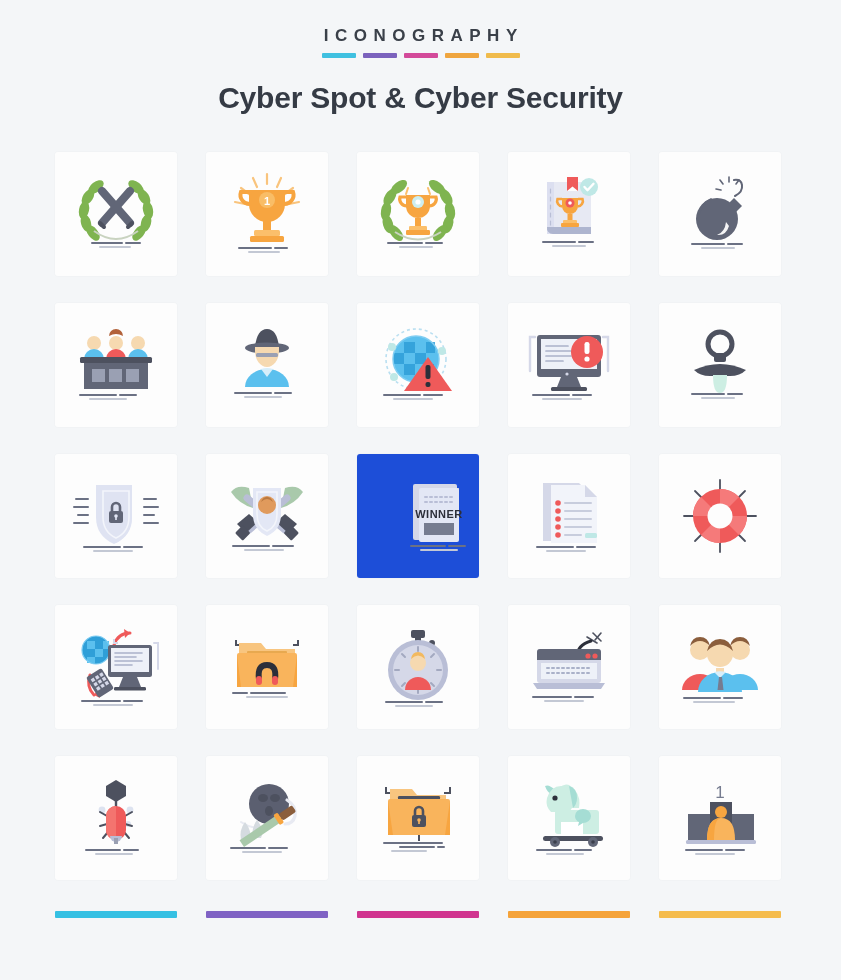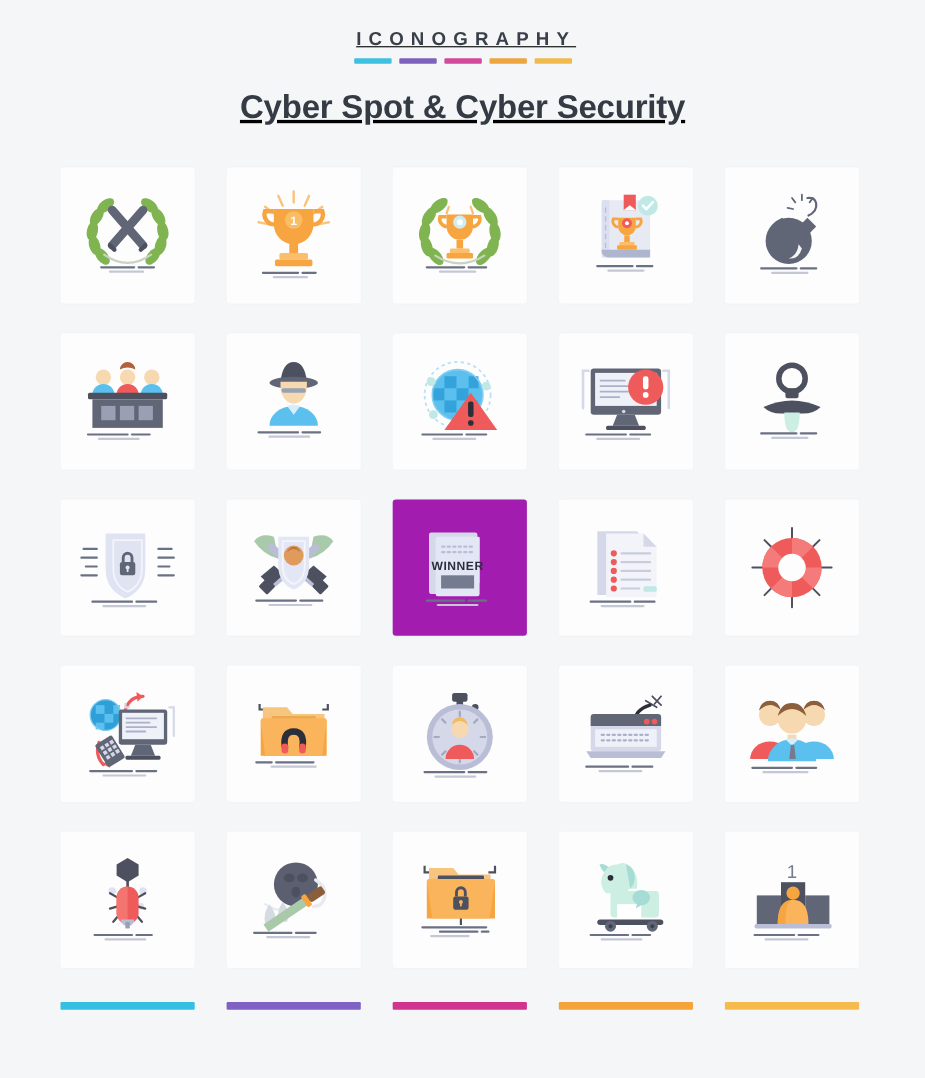--- a/index.html
+++ b/index.html
@@ -2,21 +2,21 @@
 <html><head>
 <meta charset="utf-8">
 <style>
   html,body{margin:0;padding:0;}
   body{
     width:841px;height:980px;
     background:#f4f6f8;
     font-family:"Liberation Sans", sans-serif;
     overflow:hidden;
   }
-  .page{position:relative;width:841px;height:980px;text-decoration:underline;}
+  .page{position:relative;width:841px;height:980px;}
 
   
   .header{padding-top:26px;text-align:center;}
   .kicker{
     font-size:17px;font-weight:bold;color:#3a4049;
     letter-spacing:6.5px;text-indent:6.5px;
     font-family:"Liberation Sans", sans-serif;
   }
   .dashes{
     display:flex;justify-content:center;gap:7px;margin-top:7px;
@@ -370,21 +370,21 @@
         <circle cx="44" cy="29" r="9" fill="#e09a5c"></circle>
         <path d="M38 26 q6 -6 12 0 q-2 -5 -6 -5 q-4 0 -6 5 z" fill="#b97840"></path>
         <g stroke="#6b7184" stroke-width="2" stroke-linecap="round">
           <line x1="10" y1="70" x2="46" y2="70"></line>
           <line x1="50" y1="70" x2="70" y2="70"></line>
         </g>
         <line x1="22" y1="74" x2="60" y2="74" stroke="#c3c8d4" stroke-width="2" stroke-linecap="round"></line>
       </svg>
     </div>
 
-    <div class="cell" style="background: #a21caf;">
+    <div class="cell" style="background: #1d4ed8; justify-content: flex-end;">
       <svg width="76" height="84" viewBox="0 0 76 84">
         <rect x="10" y="10" width="44" height="56" rx="2" fill="#d5d8e8"></rect>
         <rect x="52" y="14" width="4" height="42" fill="#b9bed6"></rect>
         <rect x="16" y="14" width="40" height="54" rx="2" fill="#e3e7f5"></rect>
         <g stroke="#b9bed6" stroke-width="2" stroke-linecap="round">
           <line x1="22" y1="23" x2="24" y2="23"></line>
           <line x1="27" y1="23" x2="29" y2="23"></line>
           <line x1="32" y1="23" x2="34" y2="23"></line>
           <line x1="37" y1="23" x2="39" y2="23"></line>
           <line x1="42" y1="23" x2="44" y2="23"></line>

